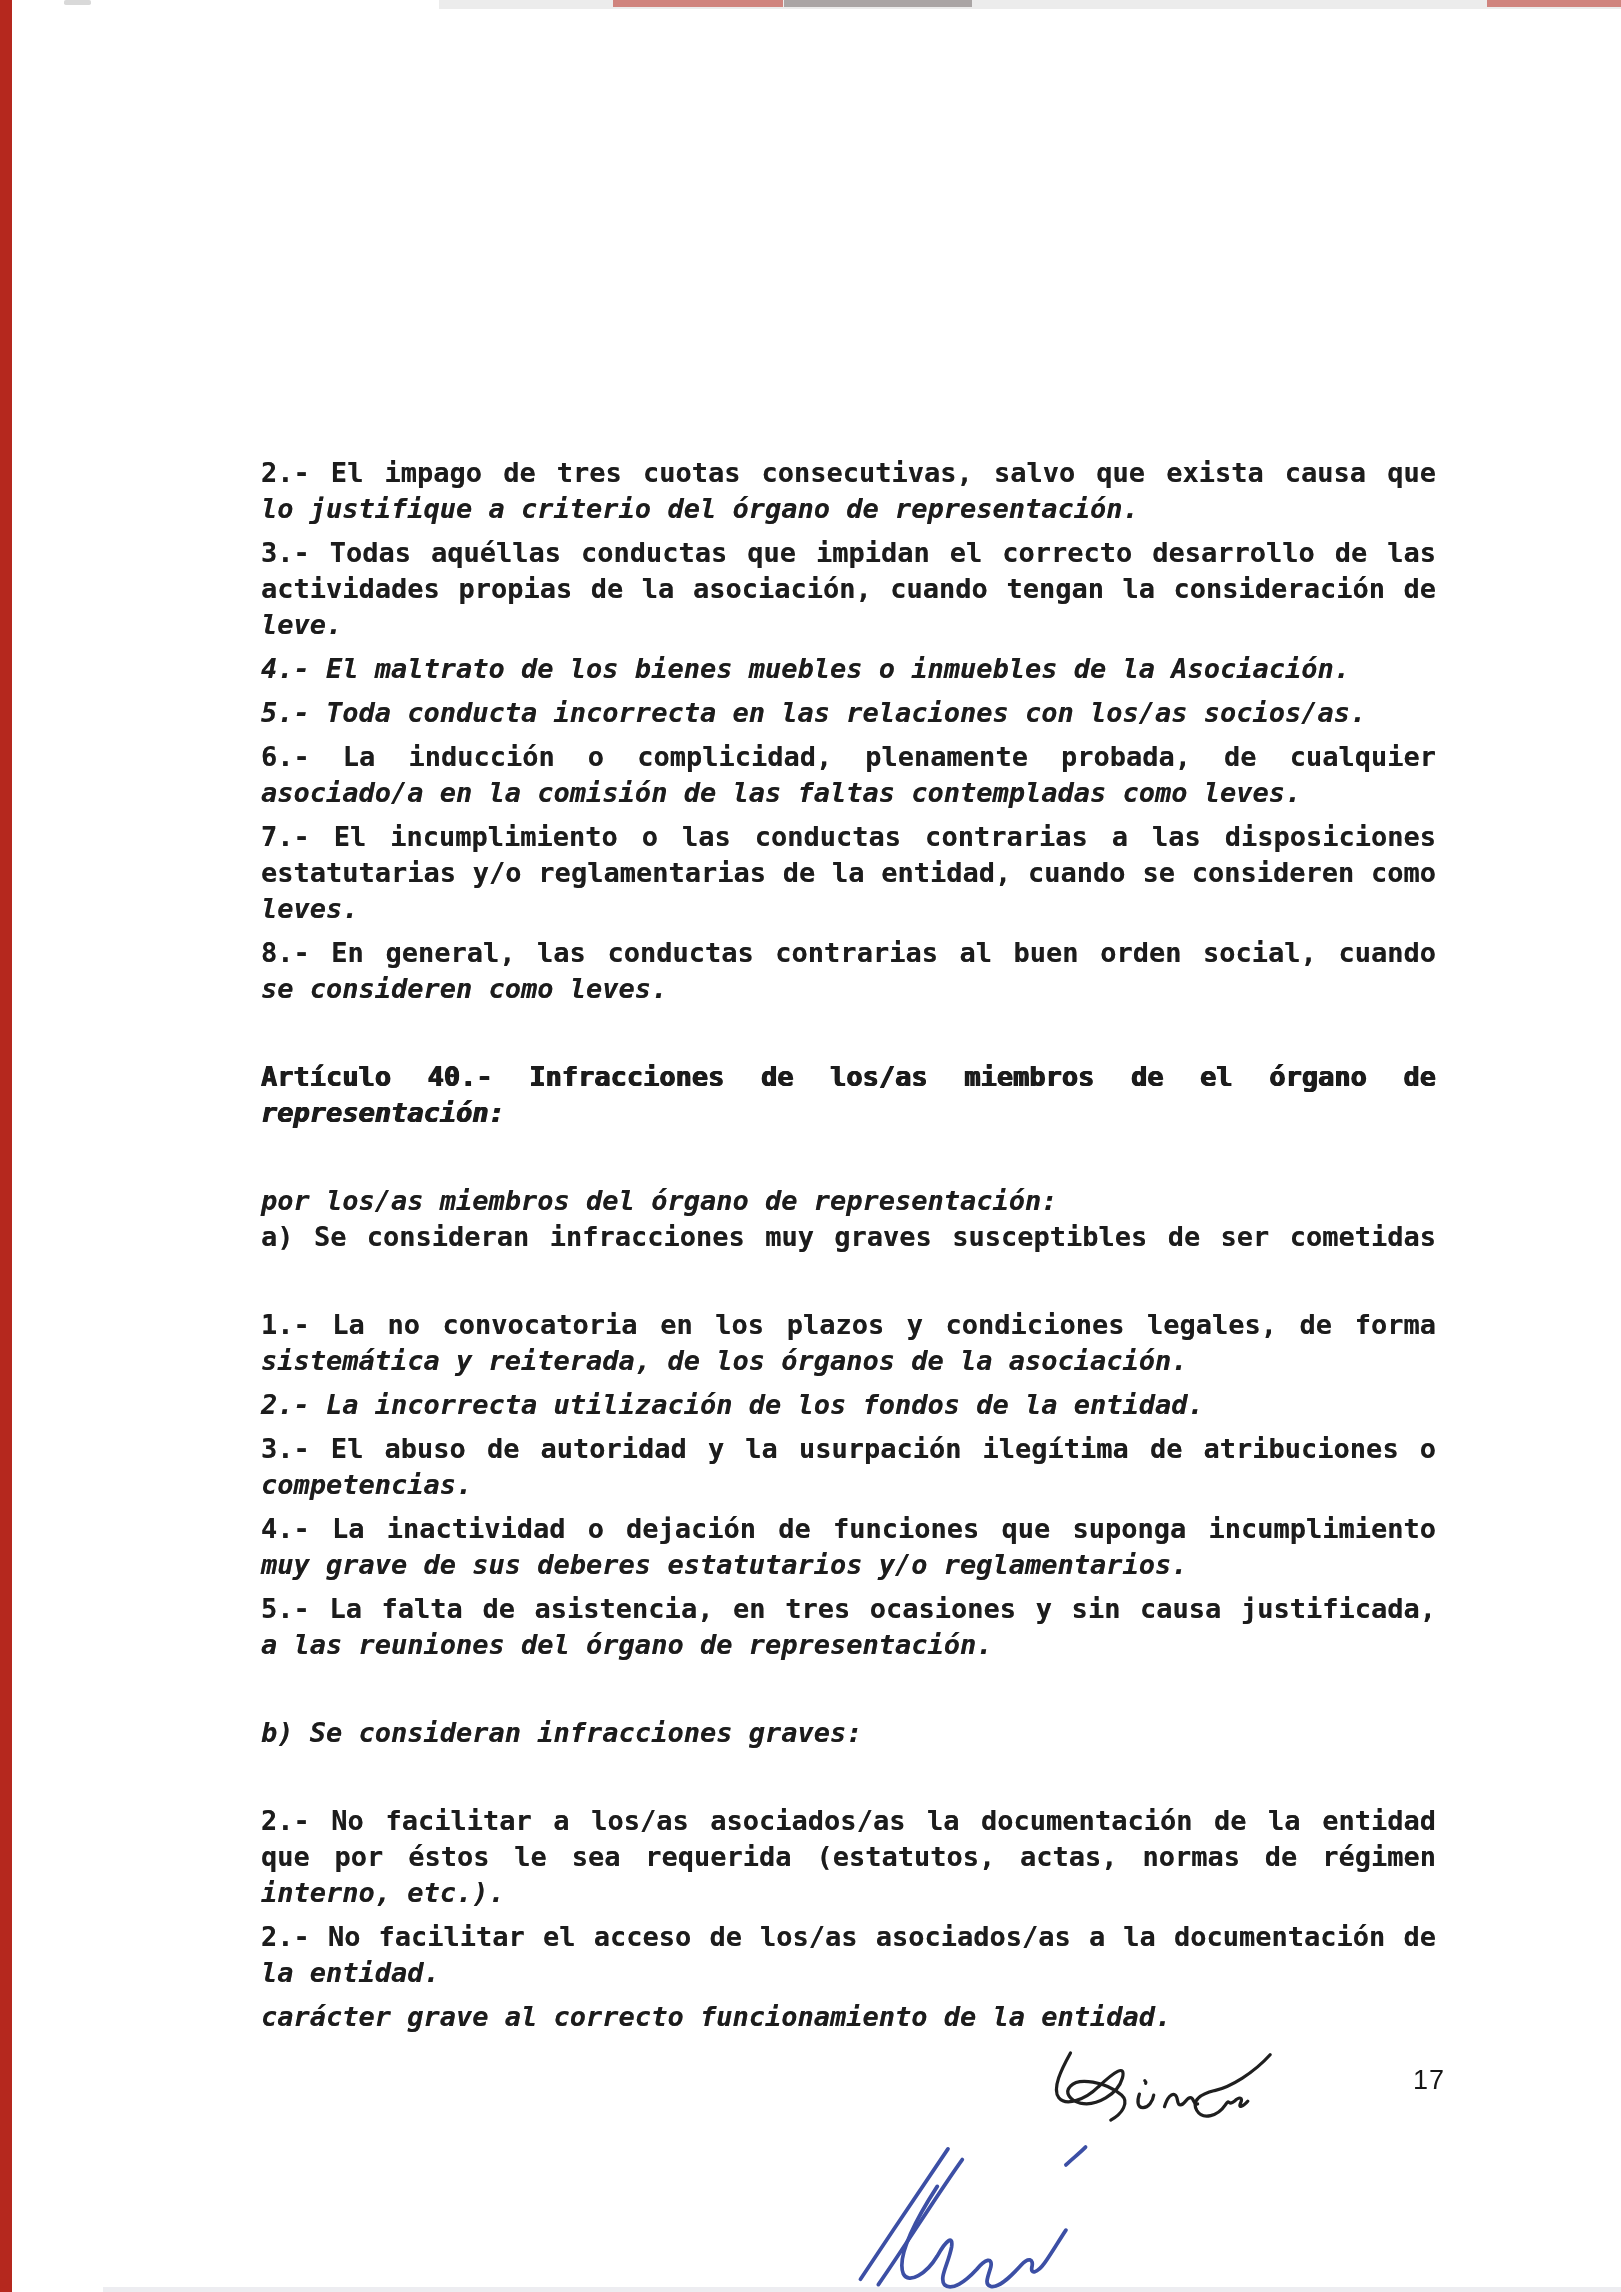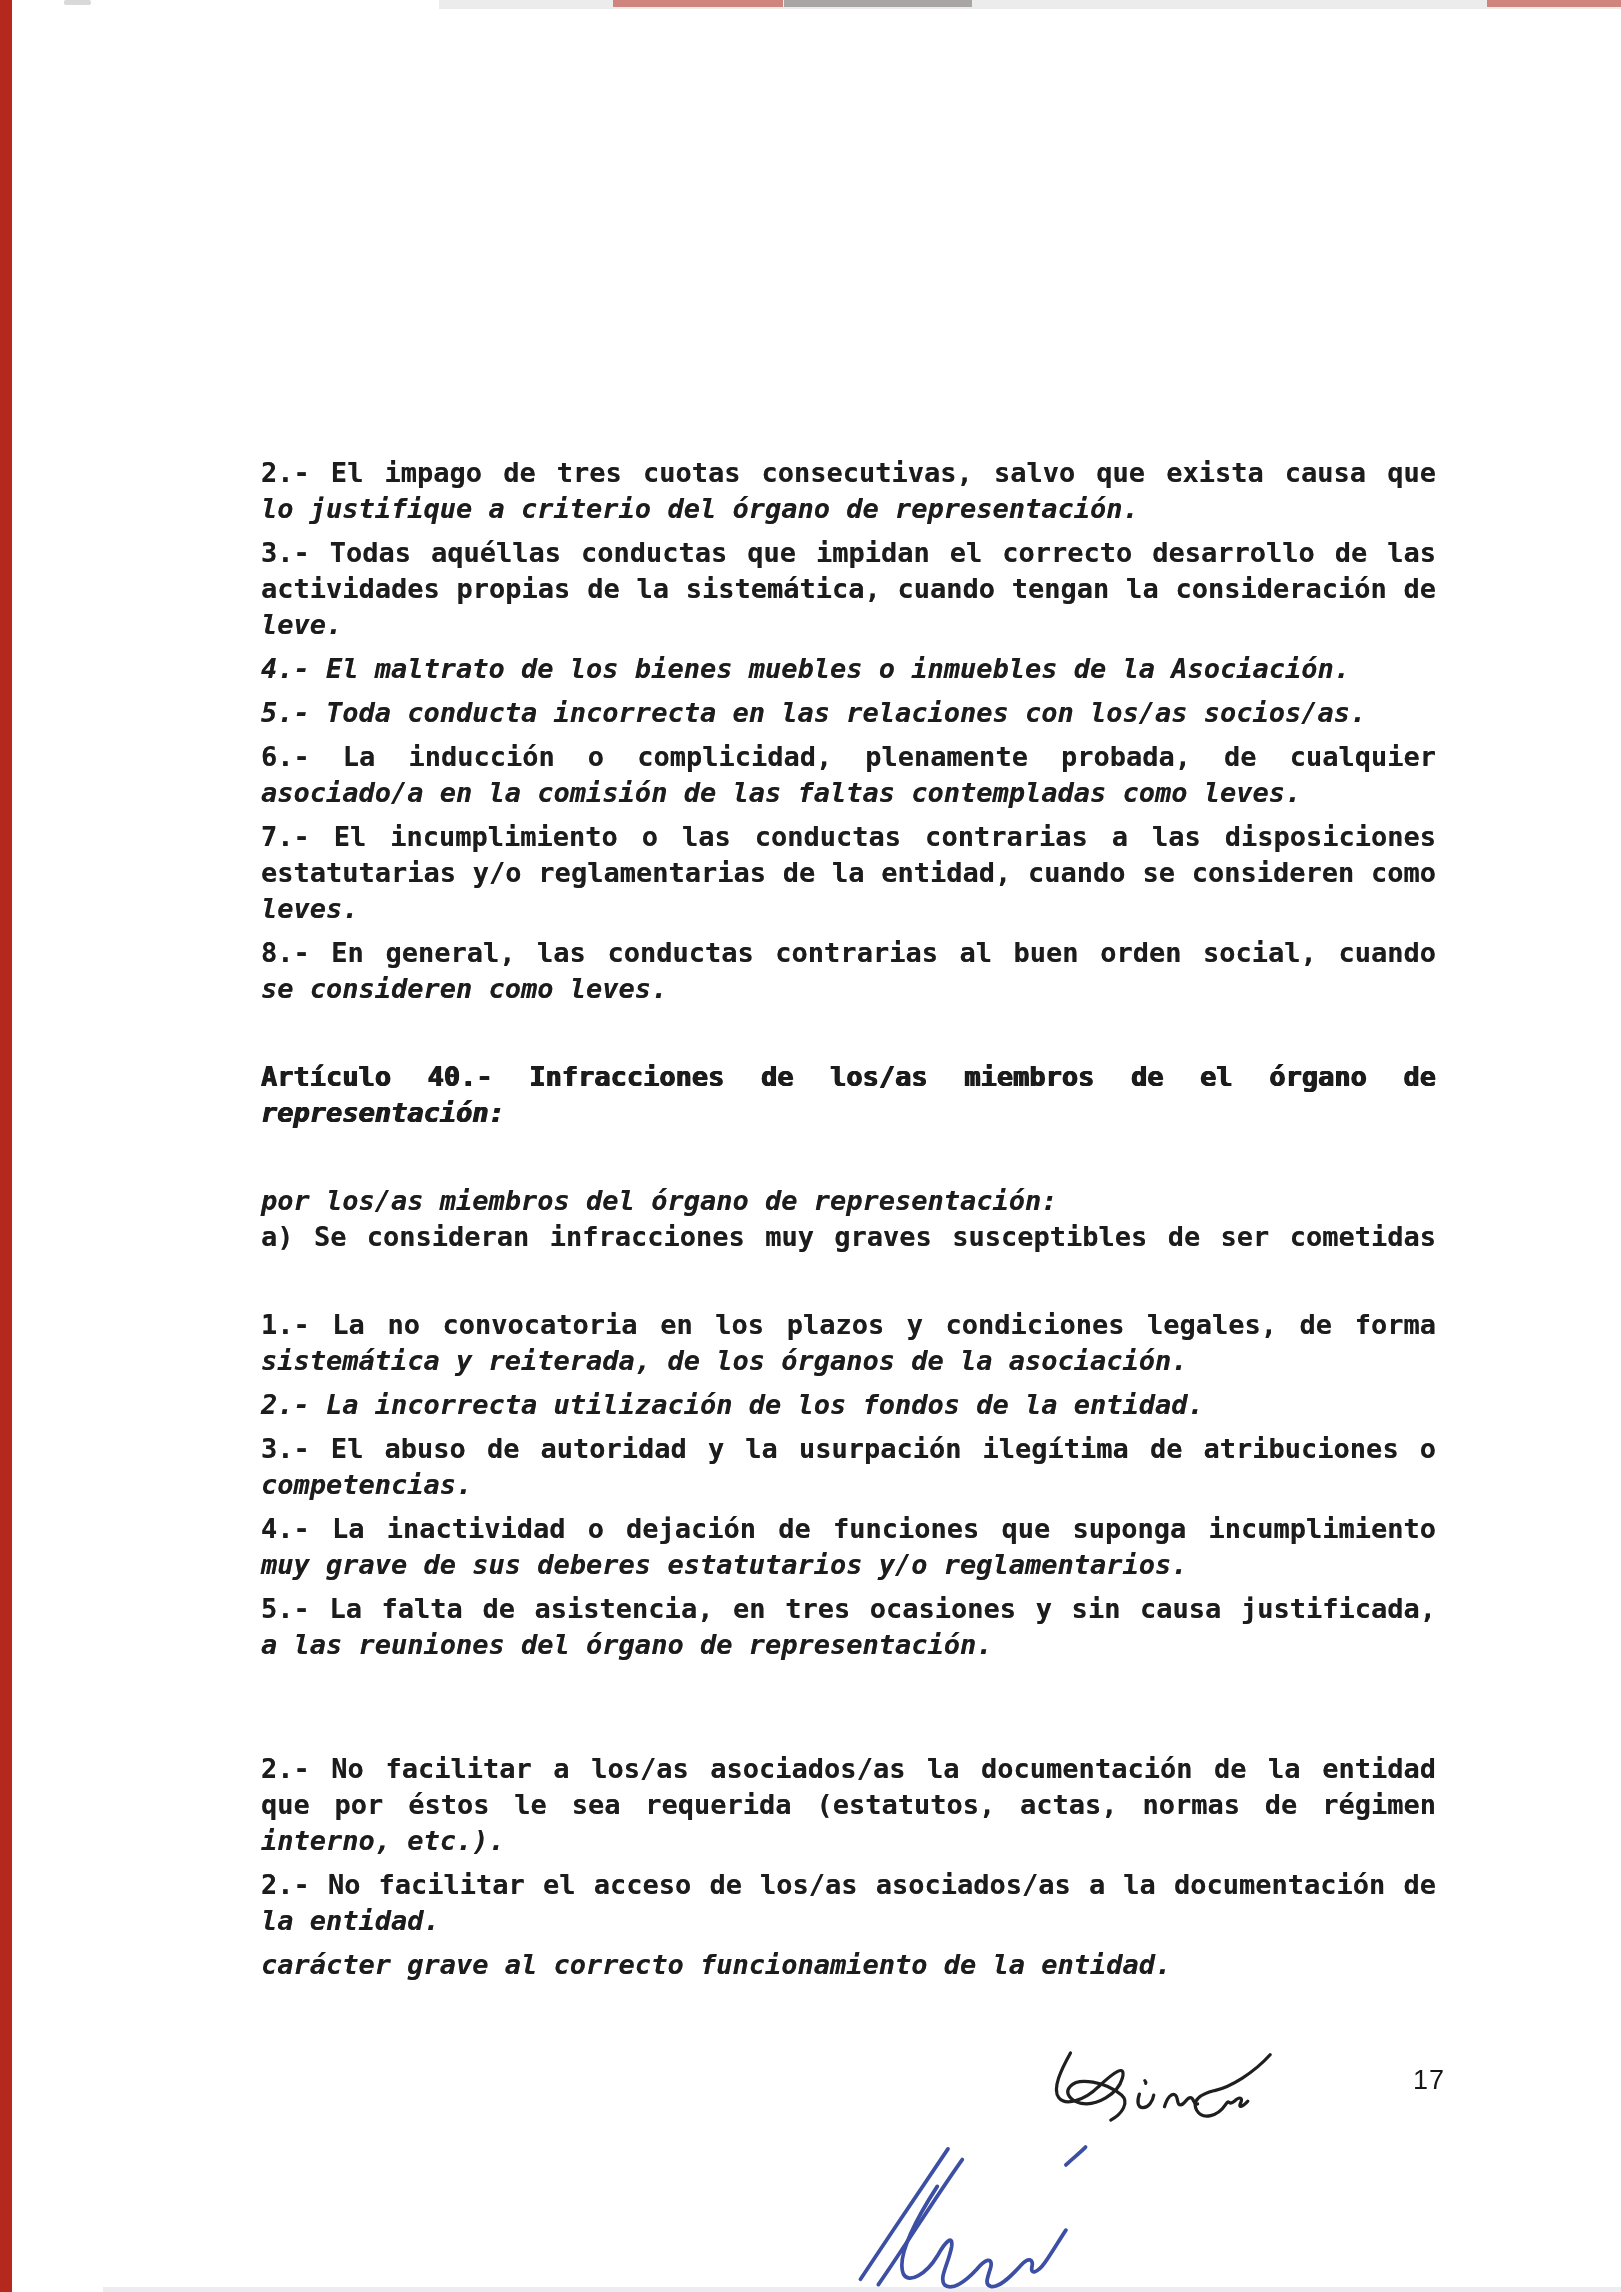--- a/index.html
+++ b/index.html
@@ -48,21 +48,21 @@
 <div class="speck" style="left:64px;top:0;width:27px;height:5.4px;"></div>
 <div class="edge-band-bottom" style="left: 103px; right: 0px; background: rgb(237, 237, 241);"></div>
 
 <div class="text-block">
     <div class="para">
       <div class="line">2.- El impago de tres cuotas consecutivas, salvo que exista causa que</div>
       <div class="line last">lo justifique a criterio del órgano de representación.</div>
     </div>
     <div class="para">
       <div class="line">3.- Todas aquéllas conductas que impidan el correcto desarrollo de las</div>
-      <div class="line">actividades propias de la sistemática, cuando tengan la consideración de</div>
+      <div class="line">actividades propias de la asociación, cuando tengan la consideración de</div>
       <div class="line last">leve.</div>
     </div>
     <div class="para">
       <div class="line last">4.- El maltrato de los bienes muebles o inmuebles de la Asociación.</div>
     </div>
     <div class="para">
       <div class="line last">5.- Toda conducta incorrecta en las relaciones con los/as socios/as.</div>
     </div>
     <div class="para">
       <div class="line">6.- La inducción o complicidad, plenamente probada, de cualquier</div>
@@ -101,20 +101,23 @@
     </div>
     <div class="para">
       <div class="line">4.- La inactividad o dejación de funciones que suponga incumplimiento</div>
       <div class="line last">muy grave de sus deberes estatutarios y/o reglamentarios.</div>
     </div>
     <div class="para">
       <div class="line">5.- La falta de asistencia, en tres ocasiones y sin causa justificada,</div>
       <div class="line last">a las reuniones del órgano de representación.</div>
     </div>
     <div class="gap"></div>
+    <div class="para">
+      <div class="line last">b) Se consideran infracciones graves:</div>
+    </div>
     <div class="gap"></div>
     <div class="para">
       <div class="line">2.- No facilitar a los/as asociados/as la documentación de la entidad</div>
       <div class="line">que por éstos le sea requerida (estatutos, actas, normas de régimen</div>
       <div class="line last">interno, etc.).</div>
     </div>
     <div class="para">
       <div class="line">2.- No facilitar el acceso de los/as asociados/as a la documentación de</div>
       <div class="line last">la entidad.</div>
     </div>

